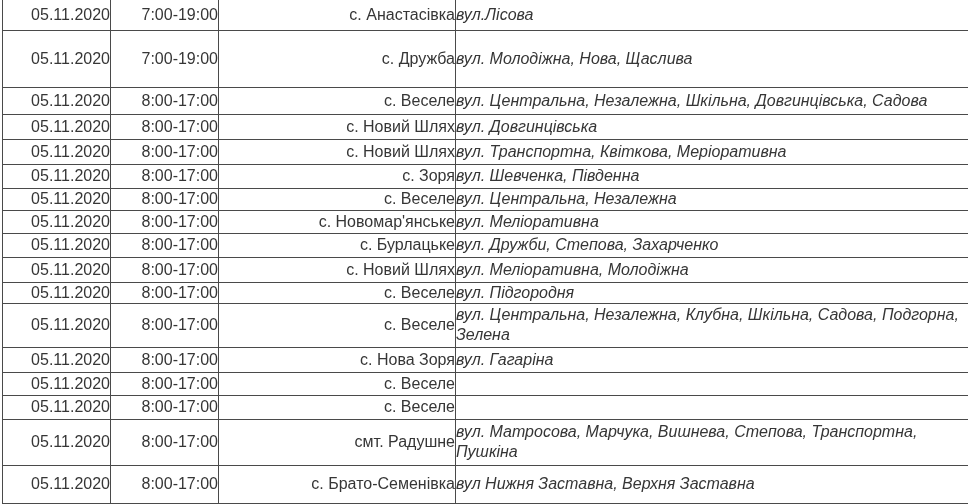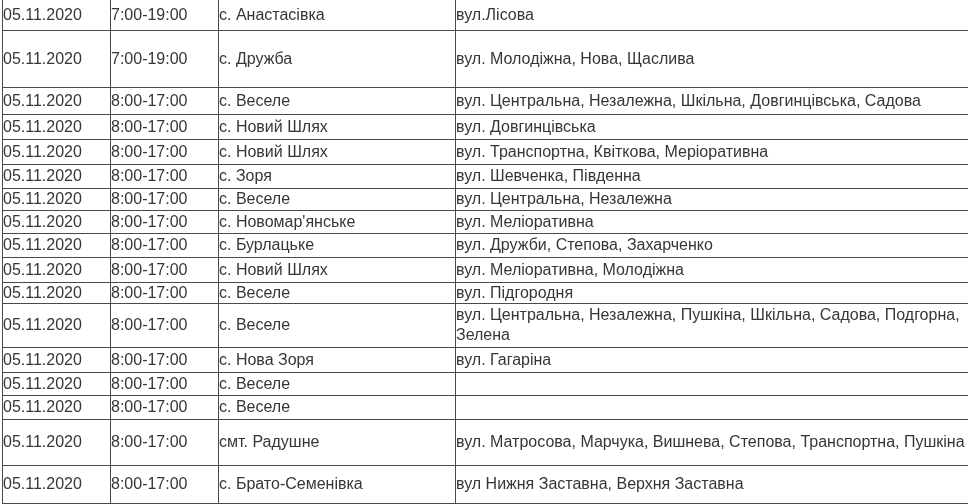--- a/index.html
+++ b/index.html
@@ -23,23 +23,23 @@
     border: 1px solid #4a4a4a;
     padding: 0;
     vertical-align: middle;
     line-height: 20px;
     overflow: hidden;
     white-space: normal;
   }
   
   table.schedule tr:first-child td { border-top: none; }
   
-  table.schedule td:last-child { border-right: none; }
+  table.schedule td:last-child { border-right: none; font-style: italic; }
 
-  td.c-date, td.c-time, td.c-place { text-align: left; }
+  td.c-date, td.c-time, td.c-place { text-align: right; }
   td.c-streets {
     text-align: left;
     padding: 1px 44px 1px 6px;
   }
 </style>
 </head>
 <body>
 
 <table class="schedule">
   <colgroup>
@@ -112,21 +112,21 @@
       <tr style="height: 21px;">
         <td class="c-date">05.11.2020</td>
         <td class="c-time">8:00-17:00</td>
         <td class="c-place">с. Веселе</td>
         <td class="c-streets">вул. Підгородня</td>
       </tr>
       <tr style="height: 44px;">
         <td class="c-date">05.11.2020</td>
         <td class="c-time">8:00-17:00</td>
         <td class="c-place">с. Веселе</td>
-        <td class="c-streets">вул. Центральна, Незалежна, Пушкіна, Шкільна, Садова, Подгорна, Зелена</td>
+        <td class="c-streets">вул. Центральна, Незалежна, Клубна, Шкільна, Садова, Подгорна, Зелена</td>
       </tr>
       <tr style="height: 25px;">
         <td class="c-date">05.11.2020</td>
         <td class="c-time">8:00-17:00</td>
         <td class="c-place">с. Нова Зоря</td>
         <td class="c-streets">вул. Гагаріна</td>
       </tr>
       <tr style="height: 23px;">
         <td class="c-date">05.11.2020</td>
         <td class="c-time">8:00-17:00</td>

